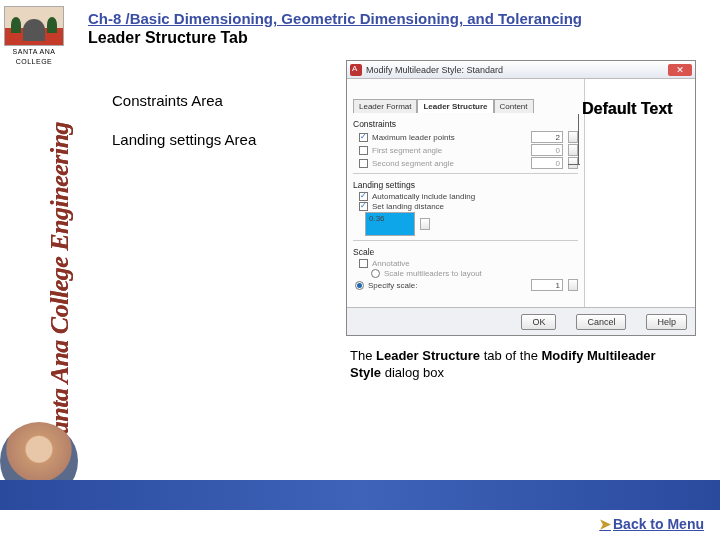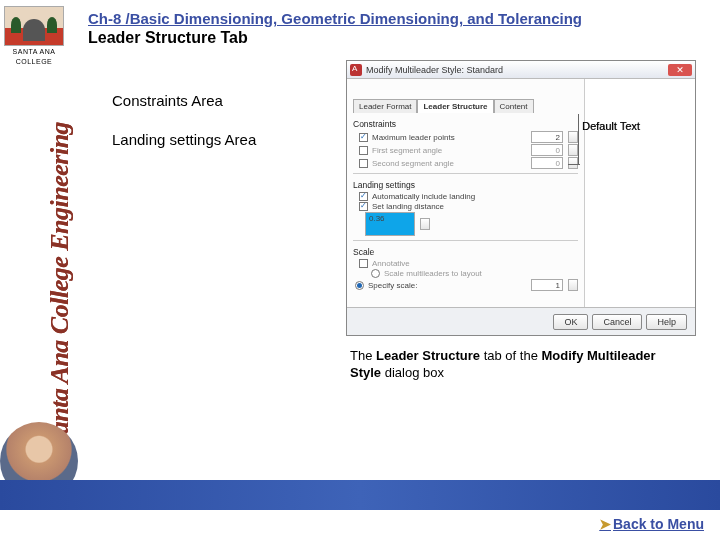--- a/index.html
+++ b/index.html
@@ -41,24 +41,24 @@
   .cb { width: 9px; height: 9px; border: 1px solid #777; background: #fff; position: relative; }
   .cb.on::after { content: "✓"; font-size: 8px; color: #2167b3; position: absolute; top: -2px; left: 0; }
   .rb { width: 9px; height: 9px; border: 1px solid #777; border-radius: 50%; background: #fff; position: relative; }
   .rb.on::after { content: ""; width: 5px; height: 5px; background: #2167b3; border-radius: 50%; position: absolute; top: 1px; left: 1px; }
   .numbox { margin-left: auto; width: 32px; height: 12px; border: 1px solid #aaa; background: #fff; font-size: 8px; text-align: right; padding-right: 2px; line-height: 12px; }
   .spin { width: 10px; height: 12px; border: 1px solid #aaa; background: linear-gradient(#fff,#e6e6e6); margin-left: 1px; }
   .hr { border-top: 1px solid #ccc; margin: 4px 0; }
   .inbox { width: 50px; height: 24px; border: 1px solid #aaa; background: #0ea5e9; font-size: 8px; padding-left: 3px; line-height: 12px; margin-left: 6px; }
   .muted { color: #999; }
 
-  .dlg-footer { height: 28px; border-top: 1px solid #bbb; background: #eef0f3; display: flex; justify-content: flex-end; align-items: center; gap: 4px; padding-right: 8px; }
+  .dlg-footer { height: 28px; border-top: 1px solid #bbb; background: #eef0f3; display: flex; justify-content: flex-end; align-items: center; gap: 20px; padding-right: 8px; }
   .btn { font-size: 9px; padding: 2px 10px; border: 1px solid #888; background: linear-gradient(#fff,#e6e6e6); border-radius: 2px; }
 
-  .preview-label { position: absolute; left: 582px; top: 120px; font-size: 11px; font-weight: normal; color: #000; text-shadow: 0.5px 0 #666; }
+  .preview-label { position: absolute; left: 582px; top: 100px; font-size: 16px; font-weight: bold; color: #000; text-shadow: 0.5px 0 #666; }
   .preview-line { position: absolute; left: 578px; top: 114px; width: 2px; height: 50px; border-left: 1px solid #666; }
   .preview-line2 { position: absolute; left: 568px; top: 164px; width: 12px; border-top: 1px solid #666; }
 
   .caption { position: absolute; left: 350px; top: 348px; width: 330px; font-size: 13px; line-height: 1.3; }
   .caption b { font-weight: bold; }
 
   
   .footer-bar { position: absolute; left: 0; bottom: 30px; width: 720px; height: 30px; background: linear-gradient(90deg,#2a4a9e,#3e63b8,#2a4a9e); }
 
   .backlink { position: absolute; right: 16px; bottom: 8px; font-size: 14px; color: #3a4fa3; font-weight: bold; text-decoration: underline; }

